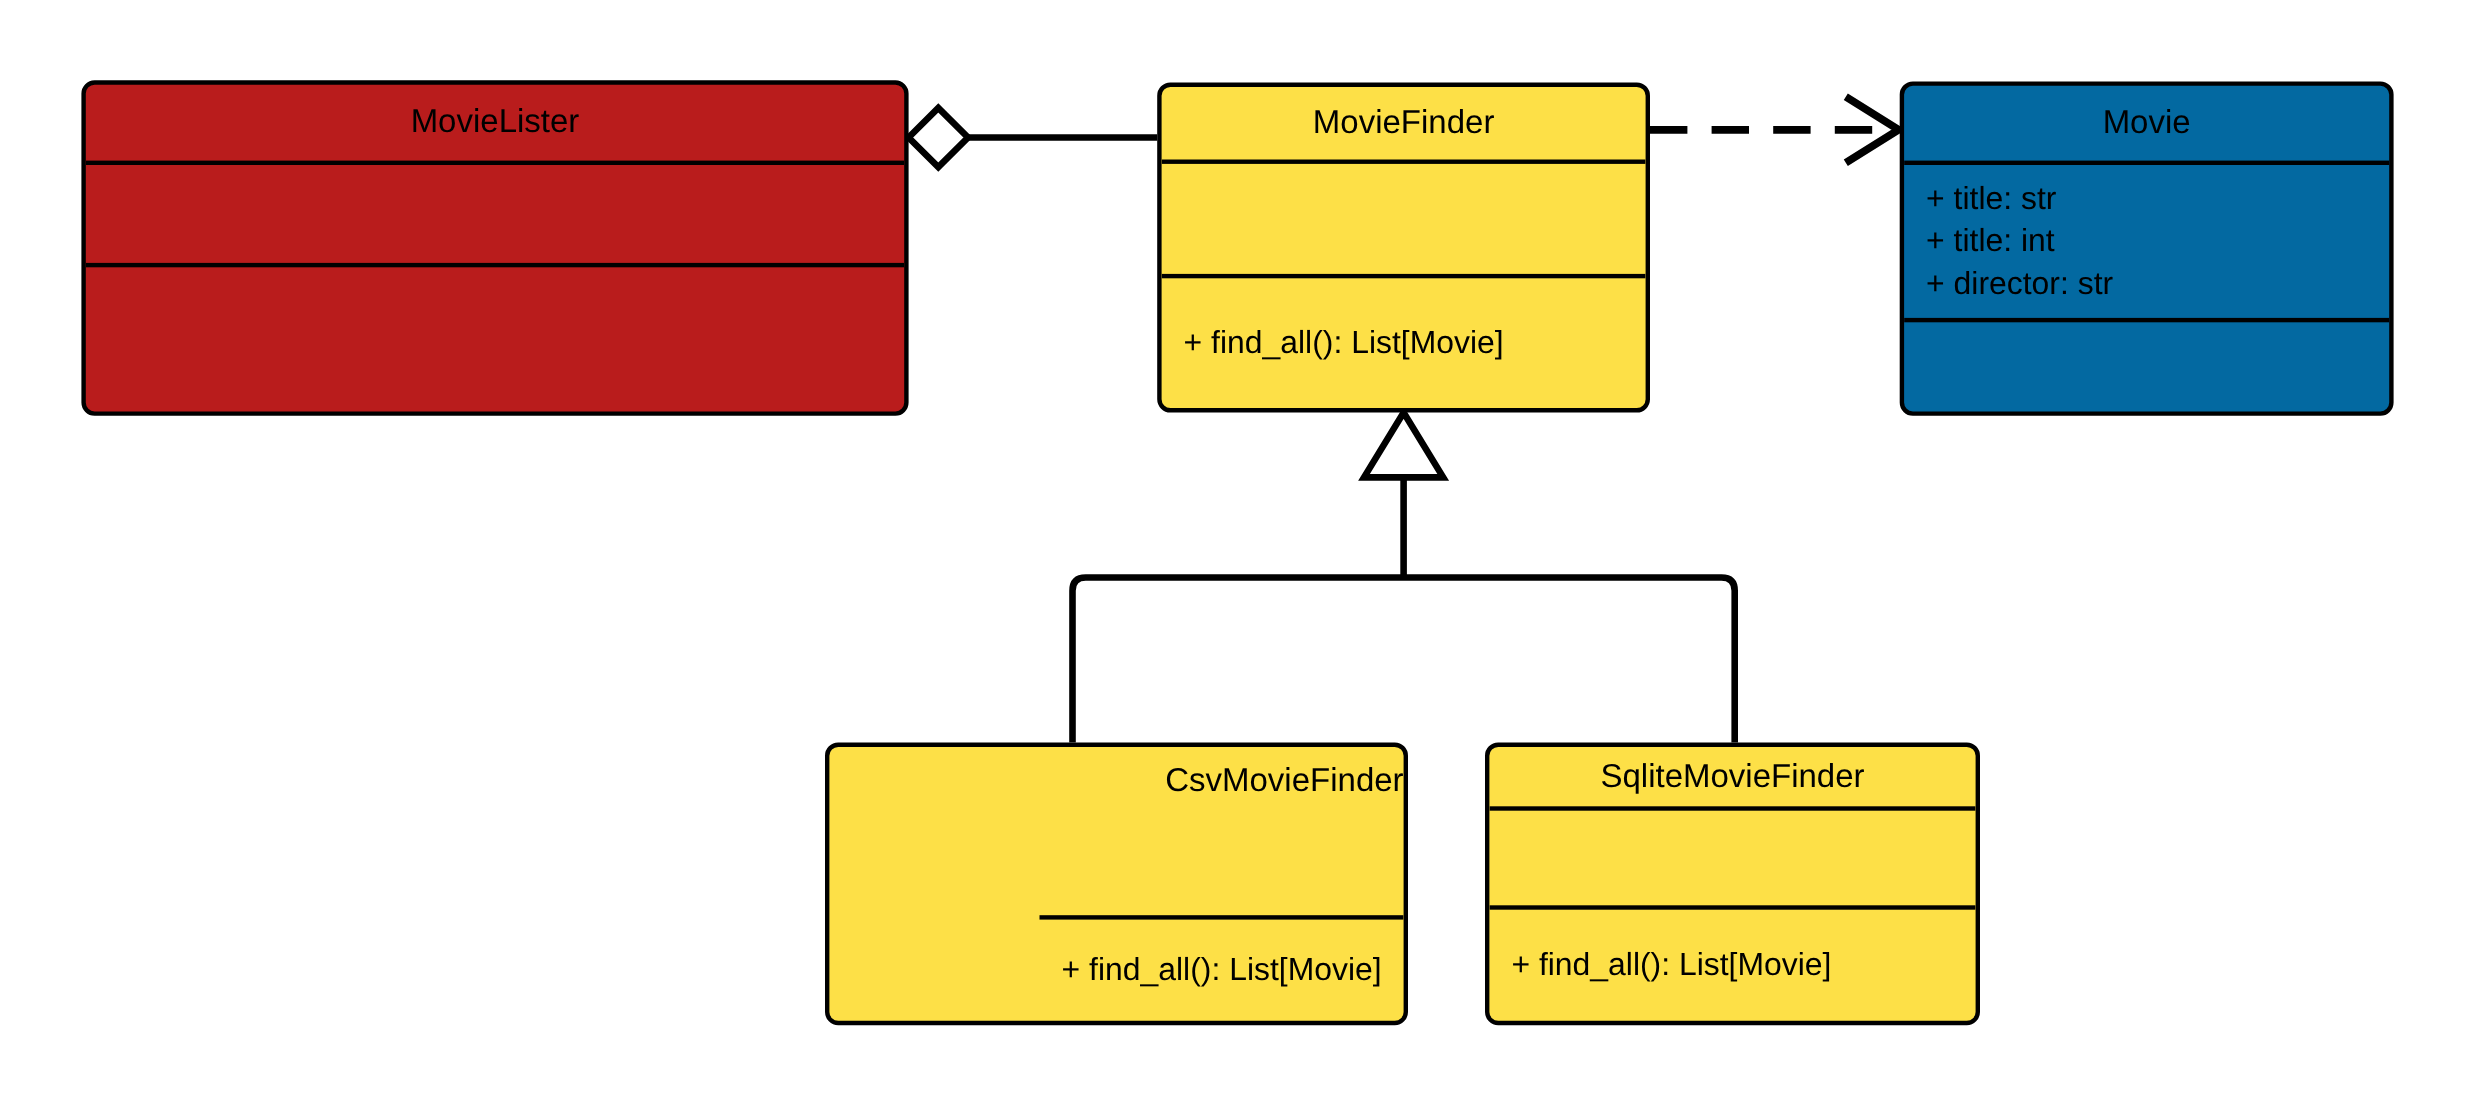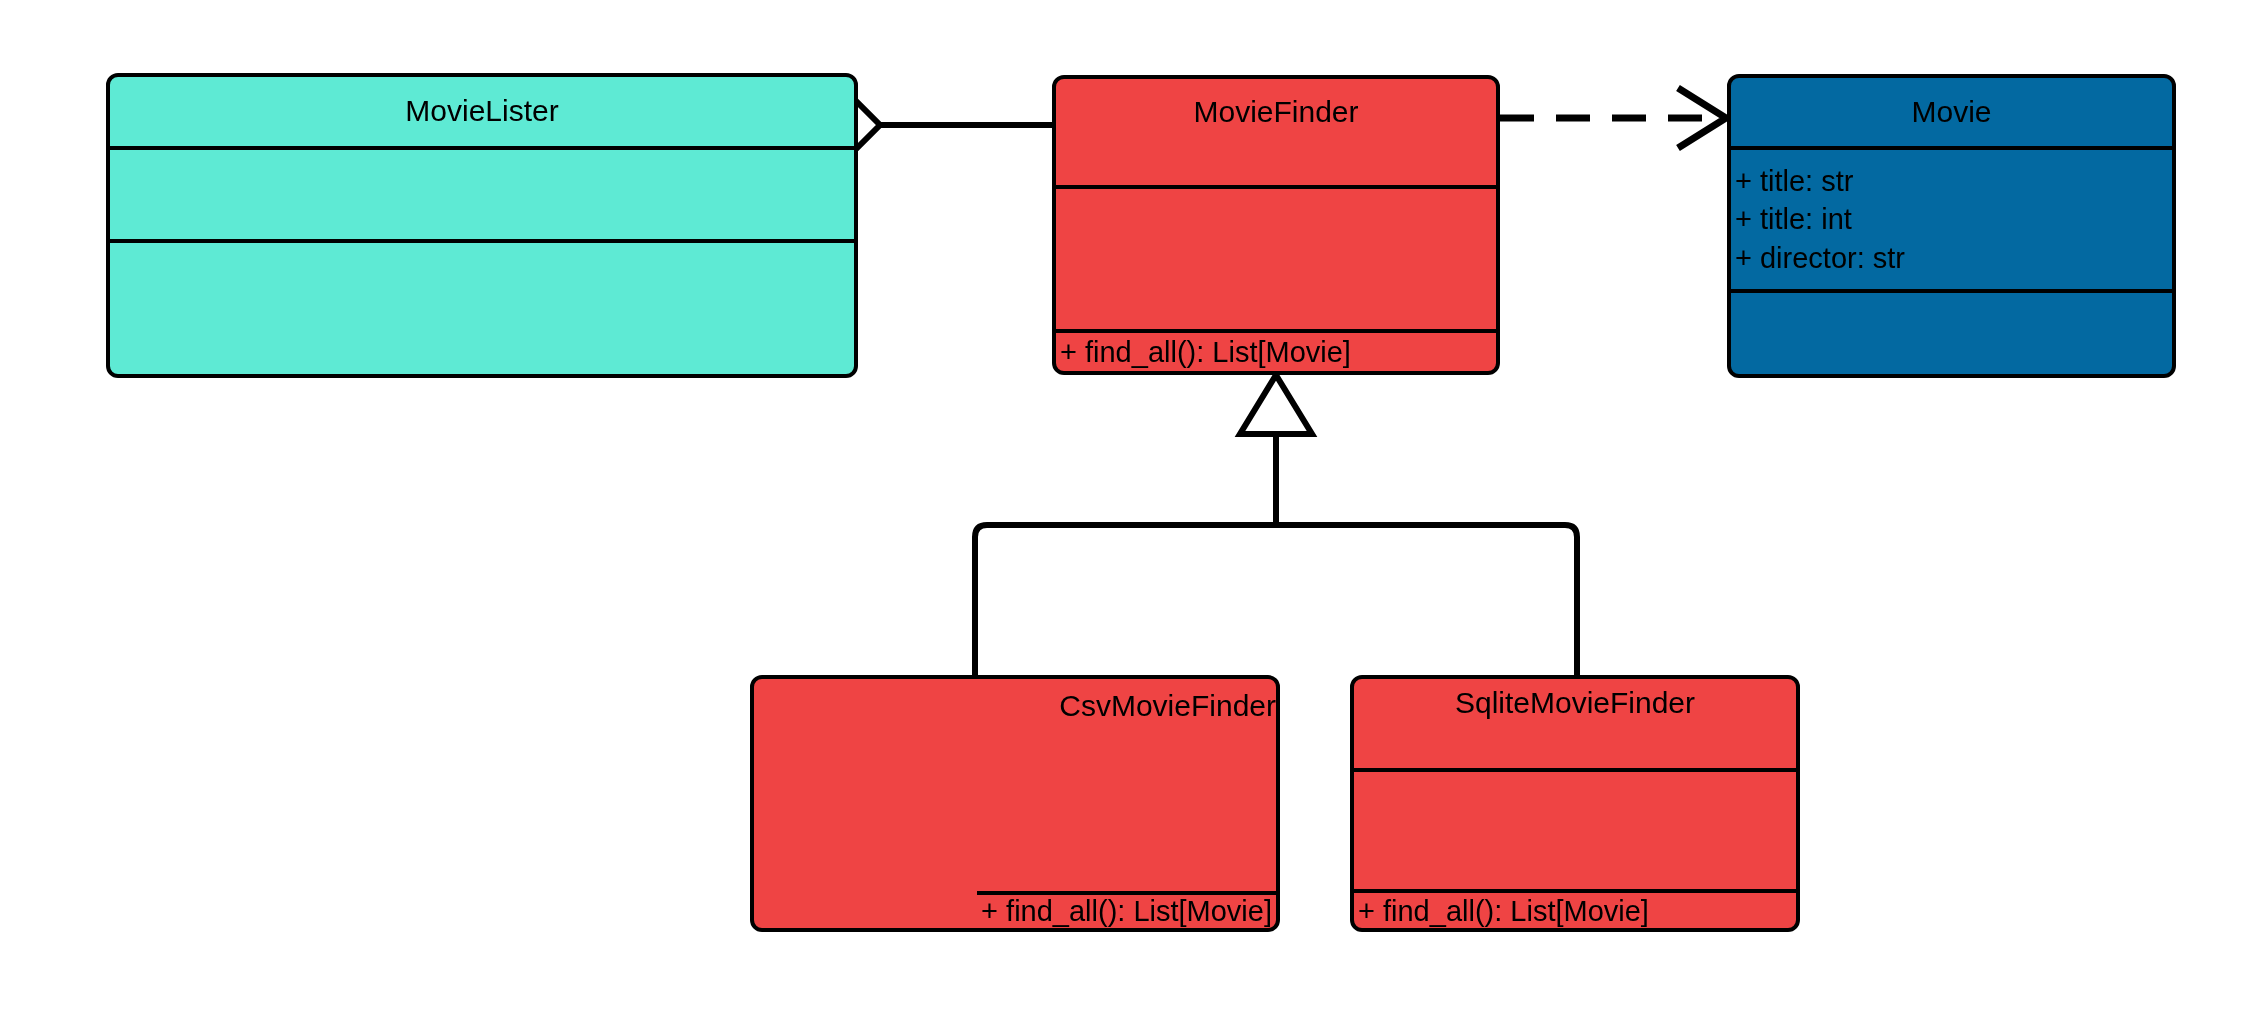--- a/index.html
+++ b/index.html
@@ -51,35 +51,35 @@
     text-align: center;
     font-size: 30px;
     color: #000000;
     line-height: 1.15;
     white-space: nowrap;
   }
   .member-list {
     display: flex;
     flex-direction: column;
     justify-content: center;
-    padding: 0 4px;
+    padding: 0 20px;
   }
   .member-list.empty {
     padding: 0;
   }
   .member {
     font-size: 29px;
     color: #000000;
     line-height: 1.32;
     white-space: nowrap;
     text-align: left;
   }
   
-  .fill-yellow { background: #5eead4; margin-left: 32px; }
-  .fill-green  { background: #ef4444; gap: 40px; }
+  .fill-yellow { background: #b91c1c; }
+  .fill-green  { background: #fde047; }
   .fill-blue   { background: #0369a1; }
 
   
   #class-movielister { left: 74px;  top: 73px;  width: 752px; height: 305px; }
   #class-movielister .c-name  { height: 69px; }
   #class-movielister .c-attrs { height: 93px; }
   #class-movielister .c-ops   { flex: 1 1 auto; }
 
   
   #class-moviefinder { left: 1052px; top: 75px; width: 448px; height: 300px; }

